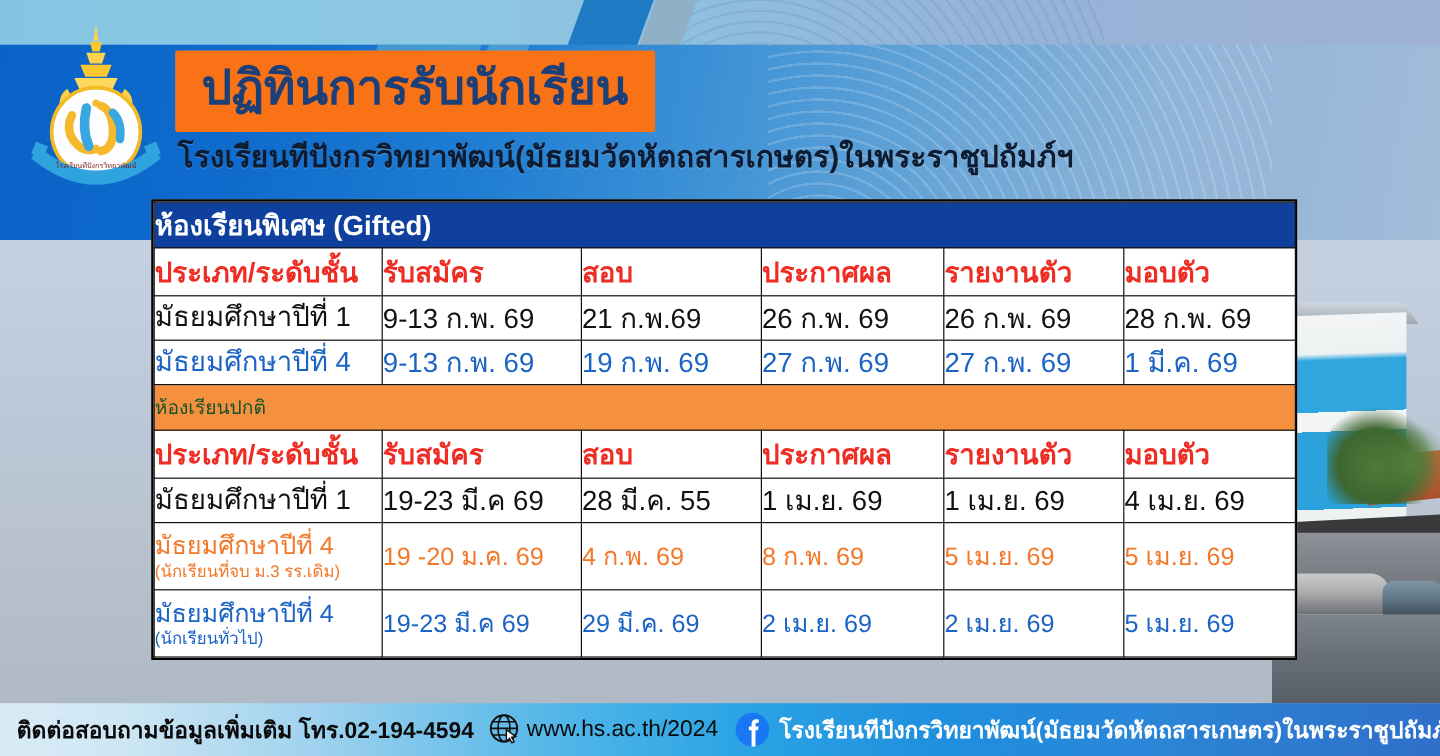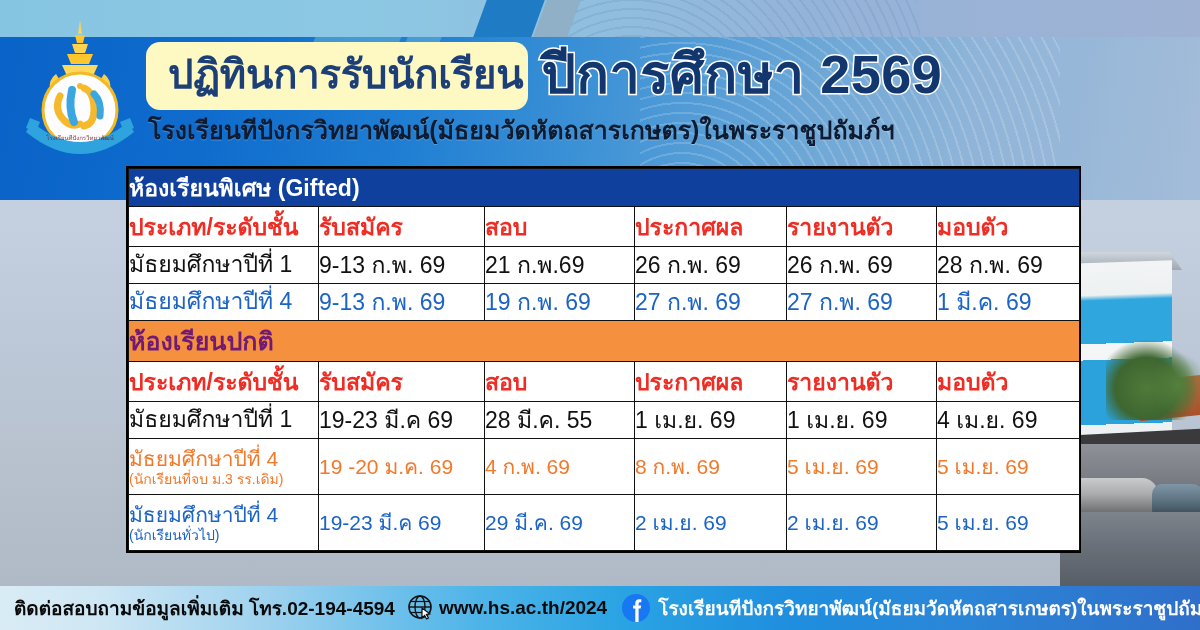--- a/index.html
+++ b/index.html
@@ -178,27 +178,27 @@
   
   .title-row {
     position: absolute;
     left: 146px; top: 42px;
     display: flex;
     align-items: center;
     gap: 14px;
     z-index: 5;
   }
   .title-pill {
-    background: #fef9c3;
+    background: #f97316;
     color: #1d3f78;
     font-size: 40px;
     font-weight: 700;
     line-height: 1;
-    padding: 12px 4px 16px 22px;
-    border-radius: 14px;
+    padding: 12px 22px 16px 22px;
+    border-radius: 2px;
     white-space: nowrap;
     letter-spacing: -0.2px;
   }
   .title-year {
     font-size: 54px;
     font-weight: 800;
     color: #12376f;
     white-space: nowrap;
     letter-spacing: 0.5px;
     -webkit-text-stroke: 3px #ffffff;
@@ -242,23 +242,23 @@
   .band-blue {
     background: #10409e;
     color: #fff;
     font-size: 23px;
     font-weight: 700;
     height: 38px;
     border: 1.5px solid #111 !important;
   }
   .band-orange {
     background: #f5903f;
-    color: #701a75;
-    font-size: 25px;
-    font-weight: 700;
+    color: #14532d;
+    font-size: 16px;
+    font-weight: 400;
     height: 38px;
     border: 1.5px solid #111 !important;
   }
   .colhead {
     color: #ee2d24;
     font-weight: 700;
     font-size: 23px;
     height: 40px;
     background: #fff;
   }
@@ -295,21 +295,21 @@
   .f-left {
     color: #0a0a0a;
     font-size: 19px;
     font-weight: 700;
     white-space: nowrap;
     margin-left: 14px;
   }
   .f-url {
     color: #0a0a0a;
     font-size: 19px;
-    font-weight: 700;
+    font-weight: 400;
     white-space: nowrap;
     margin-left: 4px;
   }
   .globe-icon { margin-left: 12px; display:flex; align-items:center; }
   .fb-icon { margin-left: 14px; display:flex; align-items:center; }
   .f-fb-text {
     color: #ffffff;
     font-size: 19px;
     font-weight: 700;
     white-space: nowrap;
@@ -371,21 +371,20 @@
 
       <path d="M16 104 q48 40 96 0 l6 10 q-54 44 -108 0 z" fill="#2fa3de"></path>
       <path d="M14 100 l10 4 -4 10 -10 -4 z" fill="#2fa3de"></path>
       <path d="M114 100 l-10 4 4 10 10 -4 z" fill="#2fa3de"></path>
       <text x="64" y="122" font-size="6" fill="#7a1f1f" text-anchor="middle" font-family="Liberation Sans, sans-serif">โรงเรียนทีปังกรวิทยาพัฒน์</text>
     </svg>
   </div>
 
   <div class="title-row">
     <div class="title-pill">ปฏิทินการรับนักเรียน</div>
-    <div class="title-year">ปีการศึกษา 2569</div>
   </div>
   <div class="subtitle">โรงเรียนทีปังกรวิทยาพัฒน์(มัธยมวัดหัตถสารเกษตร)ในพระราชูปถัมภ์ฯ</div>
 
   <div class="table-wrap">
     <table class="cal">
       <colgroup>
         <col class="c1">
           <col class="c2">
           <col class="c3">
         <col class="c4">

